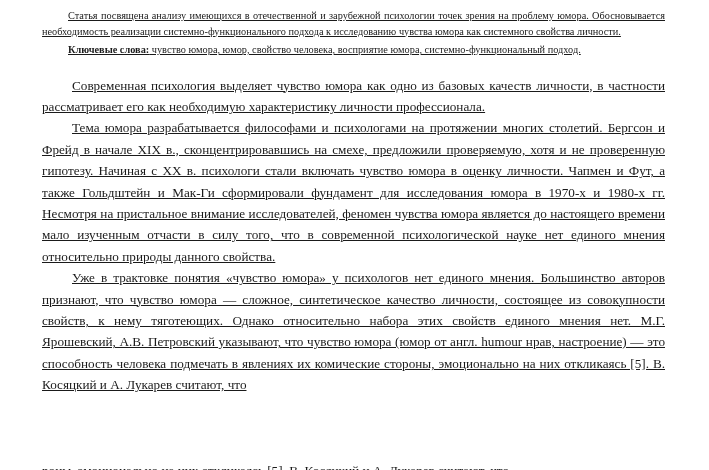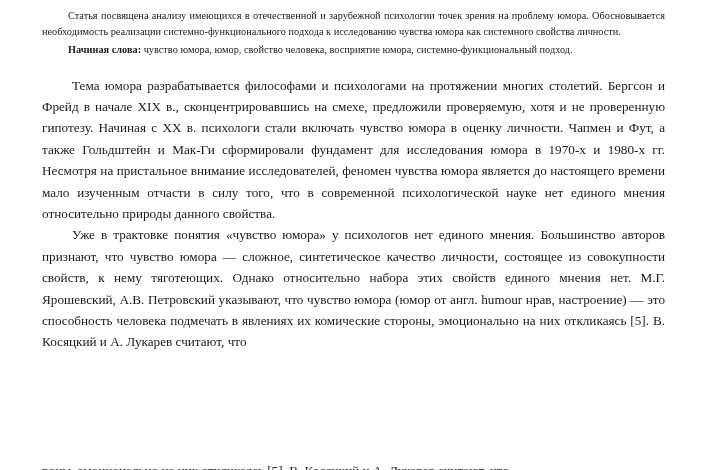--- a/index.html
+++ b/index.html
@@ -13,20 +13,21 @@
     overflow: hidden;
     font-family: "Liberation Serif", serif;
     color: #1a1a1a;
   }
   .page {
     width: 709px;
     height: 470px;
     box-sizing: border-box;
     padding: 8px 44px 0 42px;
     position: relative;
+    text-decoration: underline;
   }
   .abstract {
     font-size: 10.3px;
     line-height: 15.5px;
     text-align: justify;
     text-justify: inter-word;
   }
   .abstract p {
     margin: 0;
     text-indent: 26px;
@@ -64,24 +65,25 @@
     margin-top: -1px;
   }
 </style>
 </head>
 <body>
 
 <div class="page">
 
   <div class="abstract">
     <p>Статья посвящена анализу имеющихся в отечественной и зарубежной психологии точек зрения на проблему юмора. Обосновывается необходимость реализации системно-функционального подхода к исследованию чувства юмора как системного свойства личности.</p>
-    <p class="kw"><b>Начиная слова:</b><span> чувство юмора, юмор, свойство человека, восприятие юмора, системно-функциональный подход.</span></p>
+    <p class="kw"><b>Ключевые слова:</b><span> чувство юмора, юмор, свойство человека, восприятие юмора, системно-функциональный подход.</span></p>
   </div>
 
   <div class="body-text">
+    <p>Современная психология выделяет чувство юмора как одно из базовых качеств личности, в частности рассматривает его как необходимую характеристику личности профессионала.</p>
     <p>Тема юмора разрабатывается философами и психологами на протяжении многих столетий. Бергсон и Фрейд в начале XIX в., сконцентрировавшись на смехе, предложили проверяемую, хотя и не проверенную гипотезу. Начиная с XX в. психологи стали включать чувство юмора в оценку личности. Чапмен и Фут, а также Гольдштейн и Мак-Ги сформировали фундамент для исследования юмора в 1970-х и 1980-х гг. Несмотря на пристальное внимание исследователей, феномен чувства юмора является до настоящего времени мало изученным отчасти в силу того, что в современной психологической науке нет единого мнения относительно природы данного свойства.</p>
     <p>Уже в трактовке понятия «чувство юмора» у психологов нет единого мнения. Большинство авторов признают, что чувство юмора — сложное, синтетическое качество личности, состоящее из совокупности свойств, к нему тяготеющих. Однако относительно набора этих свойств единого мнения нет. М.Г. Ярошевский, А.В. Петровский указывают, что чувство юмора (юмор от англ. humour нрав, настроение) — это способность человека подмечать в явлениях их комические стороны, эмоционально на них откликаясь [5]. В. Косяцкий и А. Лукарев считают, что</p>
   </div>
 
   <div class="clip">
     <span class="cut">роны, эмоционально на них откликаясь [5]. В. Косяцкий и А. Лукарев считают, что</span>
   </div>
 
 </div>
 

